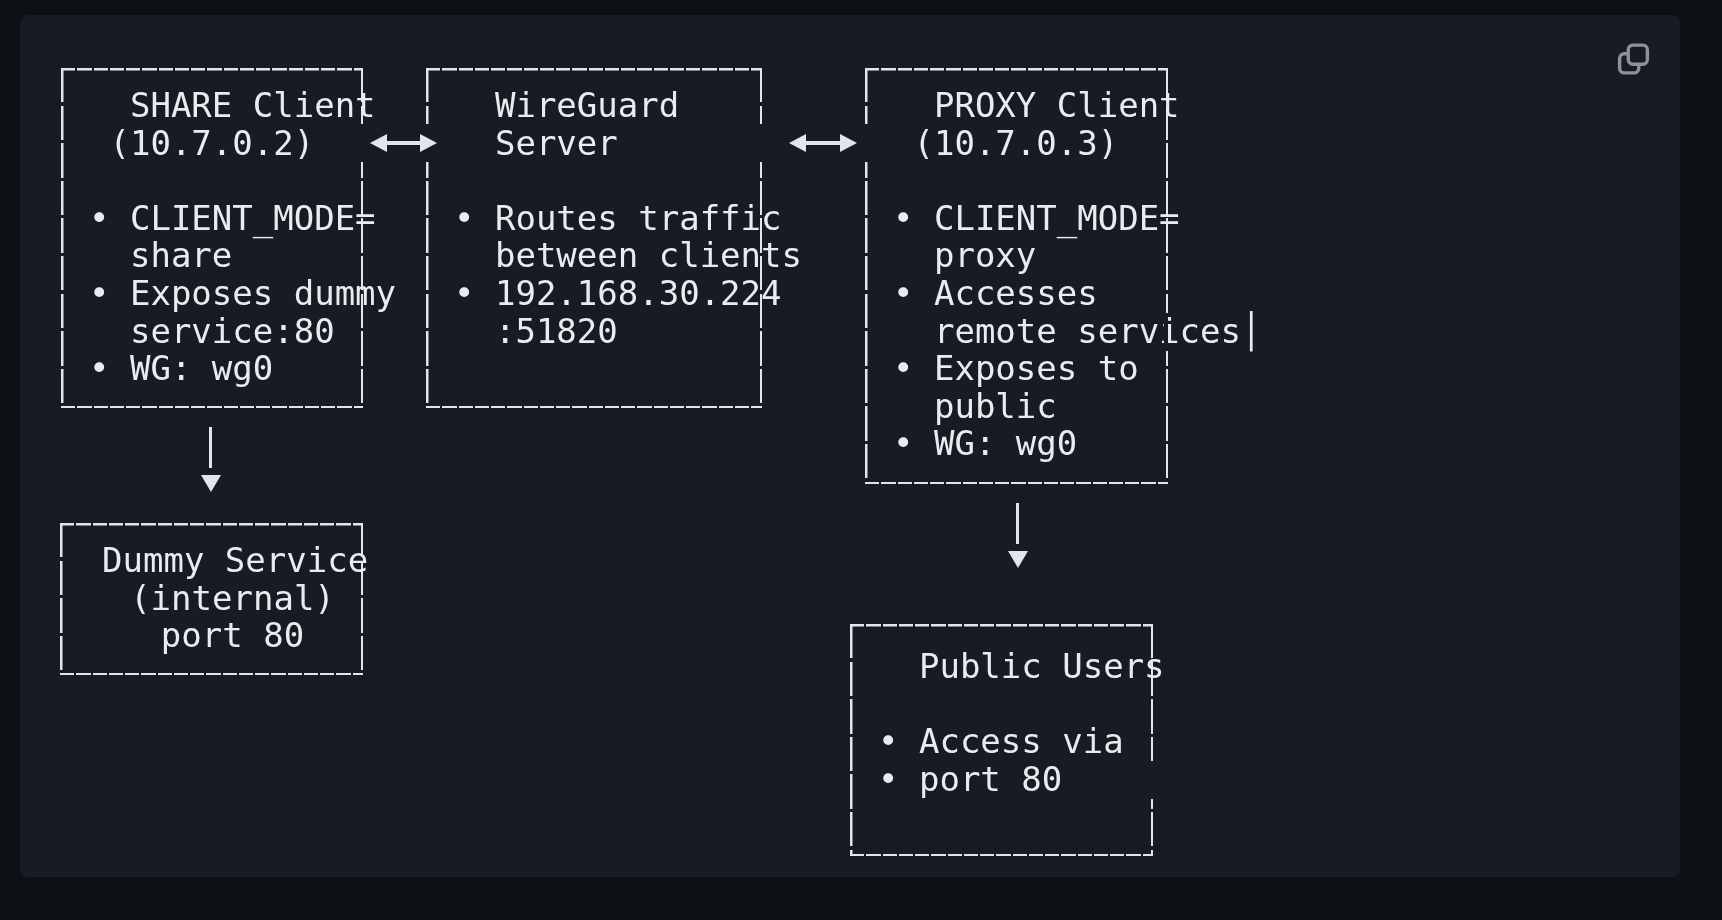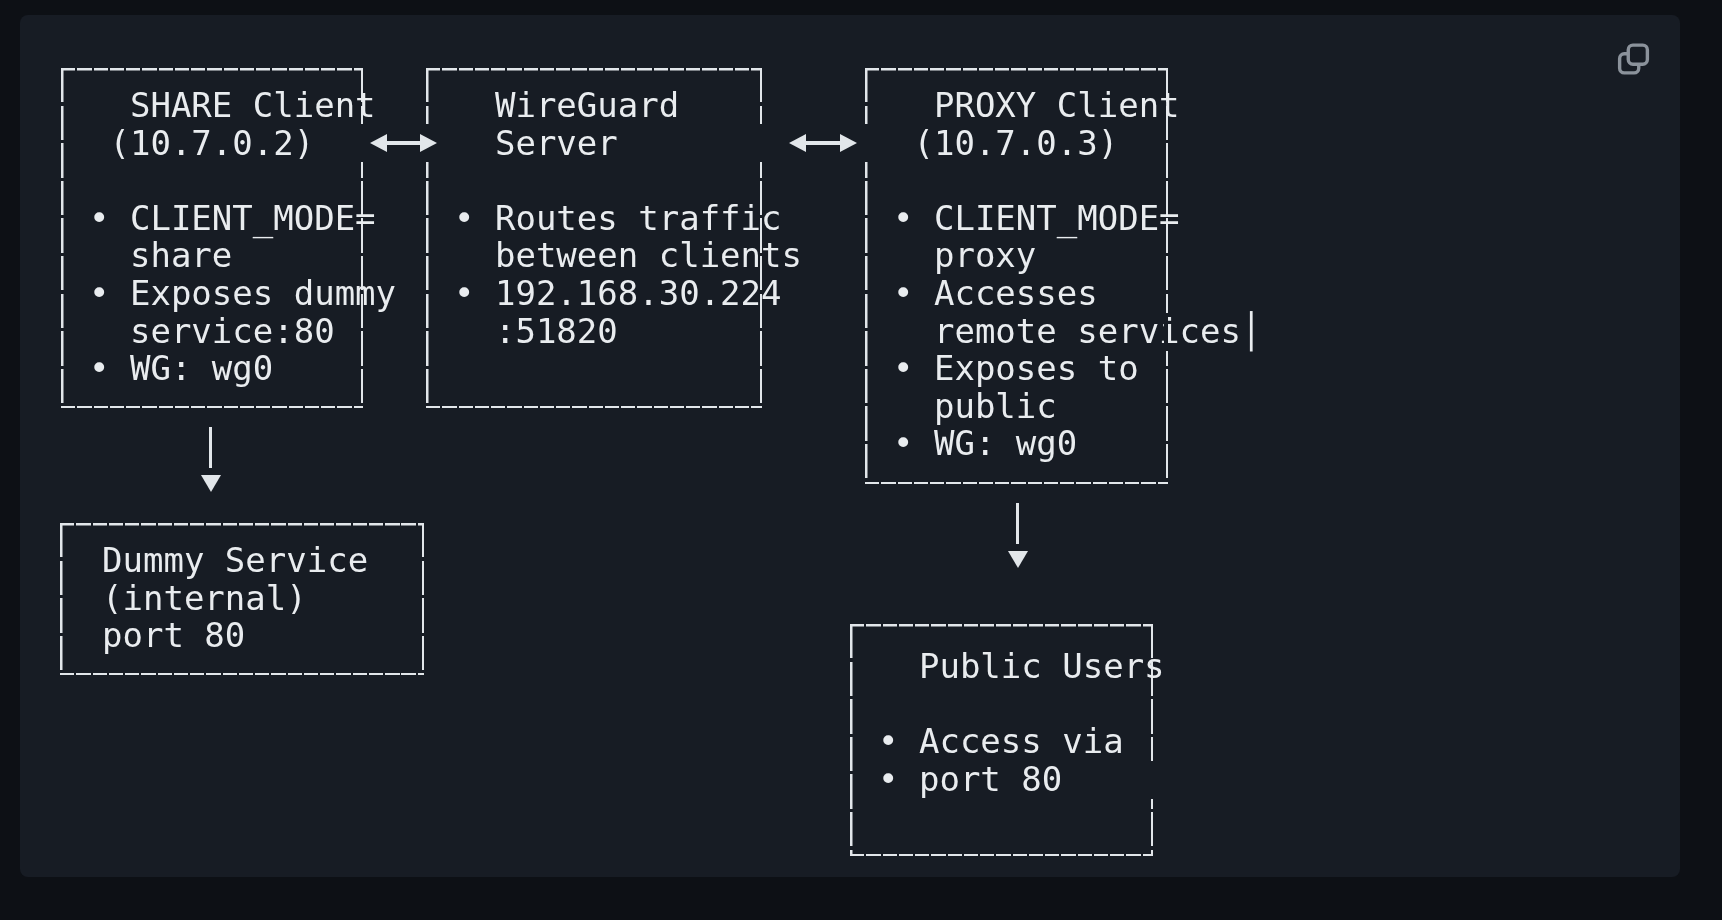--- a/index.html
+++ b/index.html
@@ -102,21 +102,21 @@
         <div class="ln">• Accesses</div>
         <div class="ln">  remote services│</div>
         <div class="ln">• Exposes to</div>
         <div class="ln">  public</div>
         <div class="ln">• WG: wg0</div>
       </div>
       <div class="notch" style="left:0;top:56px;height:38px;"></div>
       <div class="notch" style="right:0;top:245px;height:38px;"></div>
     </div>
 
-    <div class="nbox" style="left:60px;top:523px;width:364px;height:152px;">
+    <div class="nbox" style="left:60px;top:523px;width:303px;height:152px;text-align:center;">
       <div style="padding:19px 0 0 42px;">
         <div class="ln">Dummy Service</div>
         <div class="ln">(internal)</div>
         <div class="ln">port 80</div>
       </div>
     </div>
 
     <div class="nbox" style="left:850px;top:595px;width:303px;height:232px;margin-top:29px;">
       <div style="padding:24px 0 0 28px;">
         <div class="ln">  Public Users</div>

